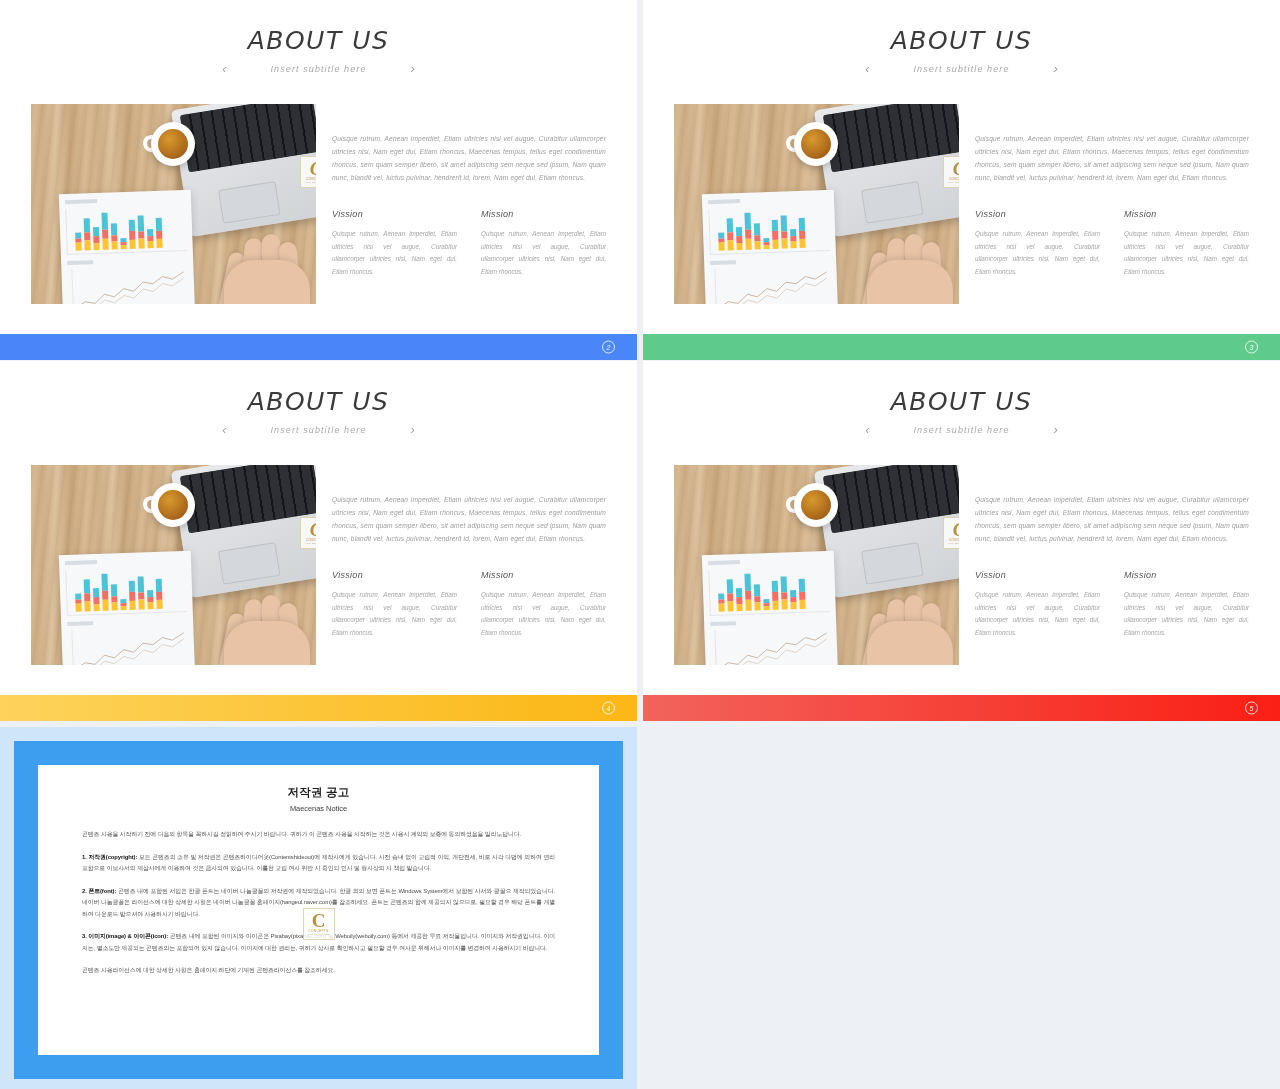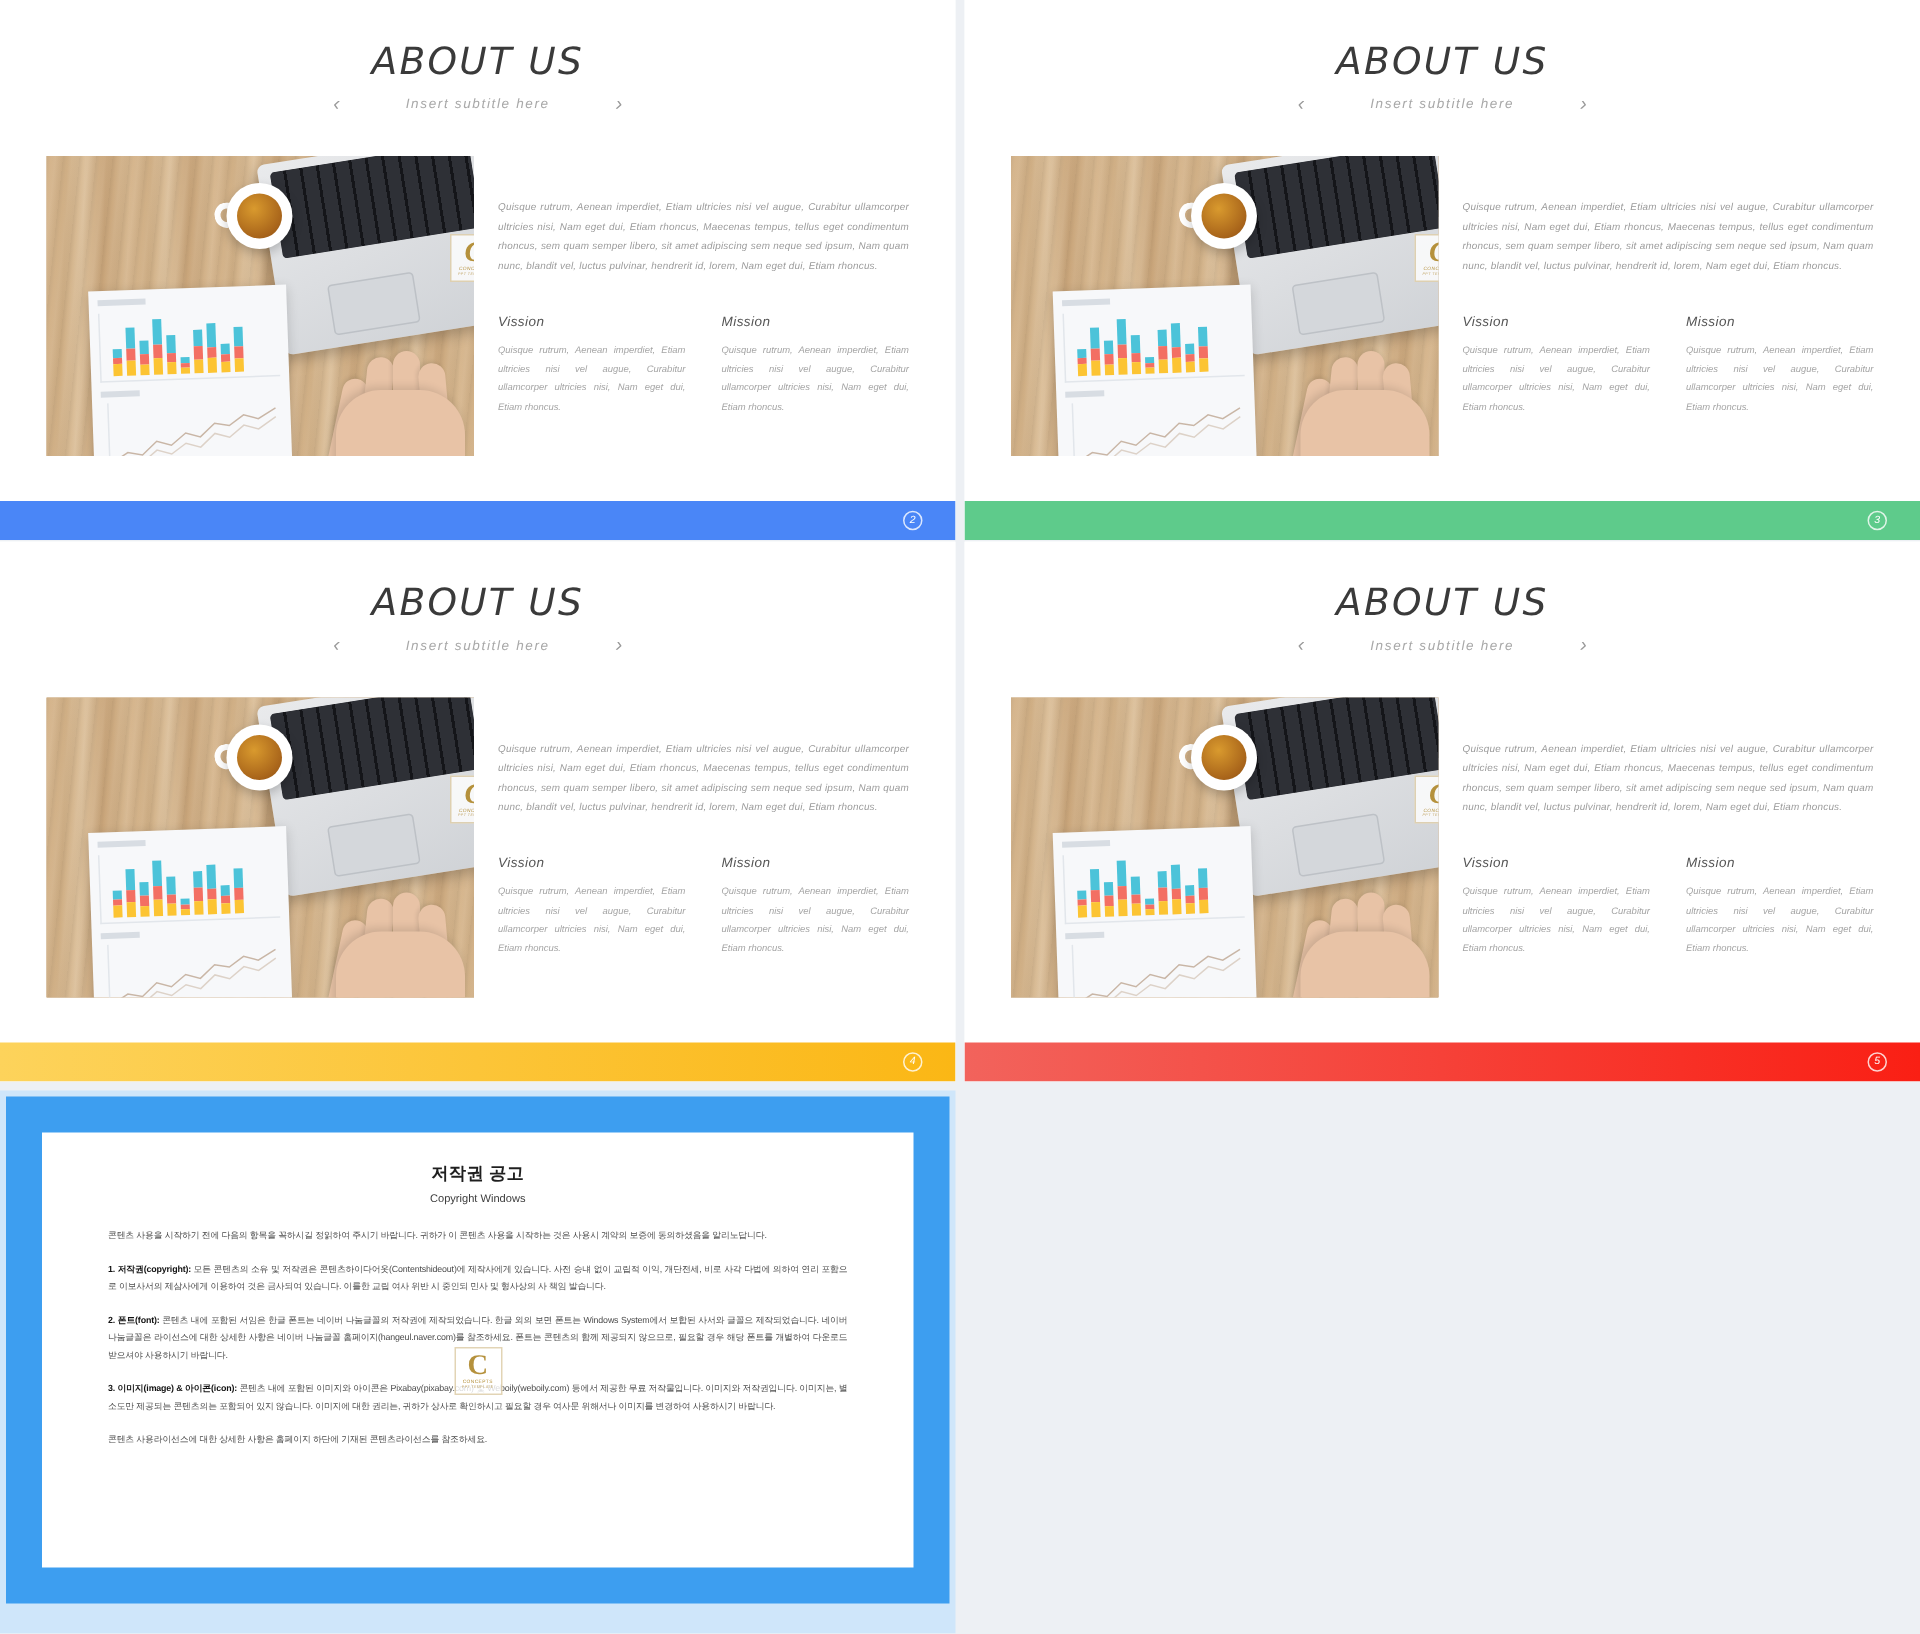--- a/index.html
+++ b/index.html
@@ -253,21 +253,21 @@
     font-size: 7px;
     display: flex; align-items: center; justify-content: center;
   }
 
   
   .cslide {
     position: absolute;
     left: 0; top: 727px;
     width: 637px; height: 362px;
     background: #cfe6fa;
-    padding: 4px;
+    padding: 14px;
   }
   .cframe {
     position: relative;
     width: 100%; height: 338px;
     background: #3d9ef0;
     padding: 24px;
   }
   .cpaper {
     position: relative;
     width: 100%; height: 100%;
@@ -755,21 +755,21 @@
     </div>
     <div class="footbar" style="background:linear-gradient(90deg,#f2635c,#fa1f14);">
       <span class="pagenum">5</span>
     </div>
   </div>
 
   <div class="cslide">
     <div class="cframe">
       <div class="cpaper">
         <div class="ct-ko">저작권 공고</div>
-        <div class="ct-en">Copyright Windows</div>
+        <div class="ct-en">Maecenas Notice</div>
         <p class="cp">콘텐츠 사용을 시작하기 전에 다음의 항목을 꼭하시길 정읽하여 주시기 바랍니다. 귀하가 이 콘텐츠 사용을 시작하는 것은 사용시 계약의 보증에 동의하셨음을 알리노답니다.</p>
         <p class="cp"><b>1. 저작권(copyright):</b><span> 모든 콘텐츠의 소유 및 저작권은 콘텐츠하이다어옷(Contentshideout)에 제작사에게 있습니다. 사전 승냬 없이 교립적 이익, 개단전세, 비로 사각 다법에 의하여 연리 포함으로 이보사서의 제삼사에게 이용하여 것은 금사되여 있습니다. 이를한 교립 여사 위반 시 중인되 민사 및 형사상의 사 책임 발습니다.</span></p>
         <p class="cp"><b>2. 폰트(font):</b><span> 콘텐츠 내에 포함된 서임은 한글 폰트는 네이버 나눔글꼴의 저작권에 제작되었습니다. 한글 외의 보면 폰트는 Windows System에서 보합된 사서와 글꼴으 제작되었습니다. 네이버 나눔글꼴은 라이선스에 대한 상세한 사항은 네이버 나눔글꼴 홈페이지(hangeul.naver.com)를 참조하세요. 폰트는 콘텐츠의 함께 제공되지 않으므로, 필요할 경우 해당 폰트를 개별하여 다운로드 받으셔야 사용하시기 바랍니다.</span></p>
         <p class="cp"><b>3. 이미지(image) &amp; 아이콘(icon):</b><span> 콘텐츠 내에 포함된 이미지와 아이콘은 Pixabay(pixabay.com) 및 Weboily(weboily.com) 등에서 제공한 무료 저작물입니다. 이미지와 저작권입니다. 이미지는, 별소도만 제공되는 콘텐츠의는 포함되어 있지 않습니다. 이미지에 대한 권리는, 귀하가 상사로 확인하시고 필요할 경우 여사문 위해서나 이미지를 변경하여 사용하시기 바랍니다.</span></p>
         <p class="cp">콘텐츠 사용라이선스에 대한 상세한 사항은 홈페이지 하단에 기재된 콘텐츠라이선스를 참조하세요.</p>
       </div>
       <div class="watermark cwm">
         <span class="wm-c">C</span>
         <span class="wm-t">CONCEPTS</span>
         <span class="wm-t2">PPT  TEMPLATE</span>

